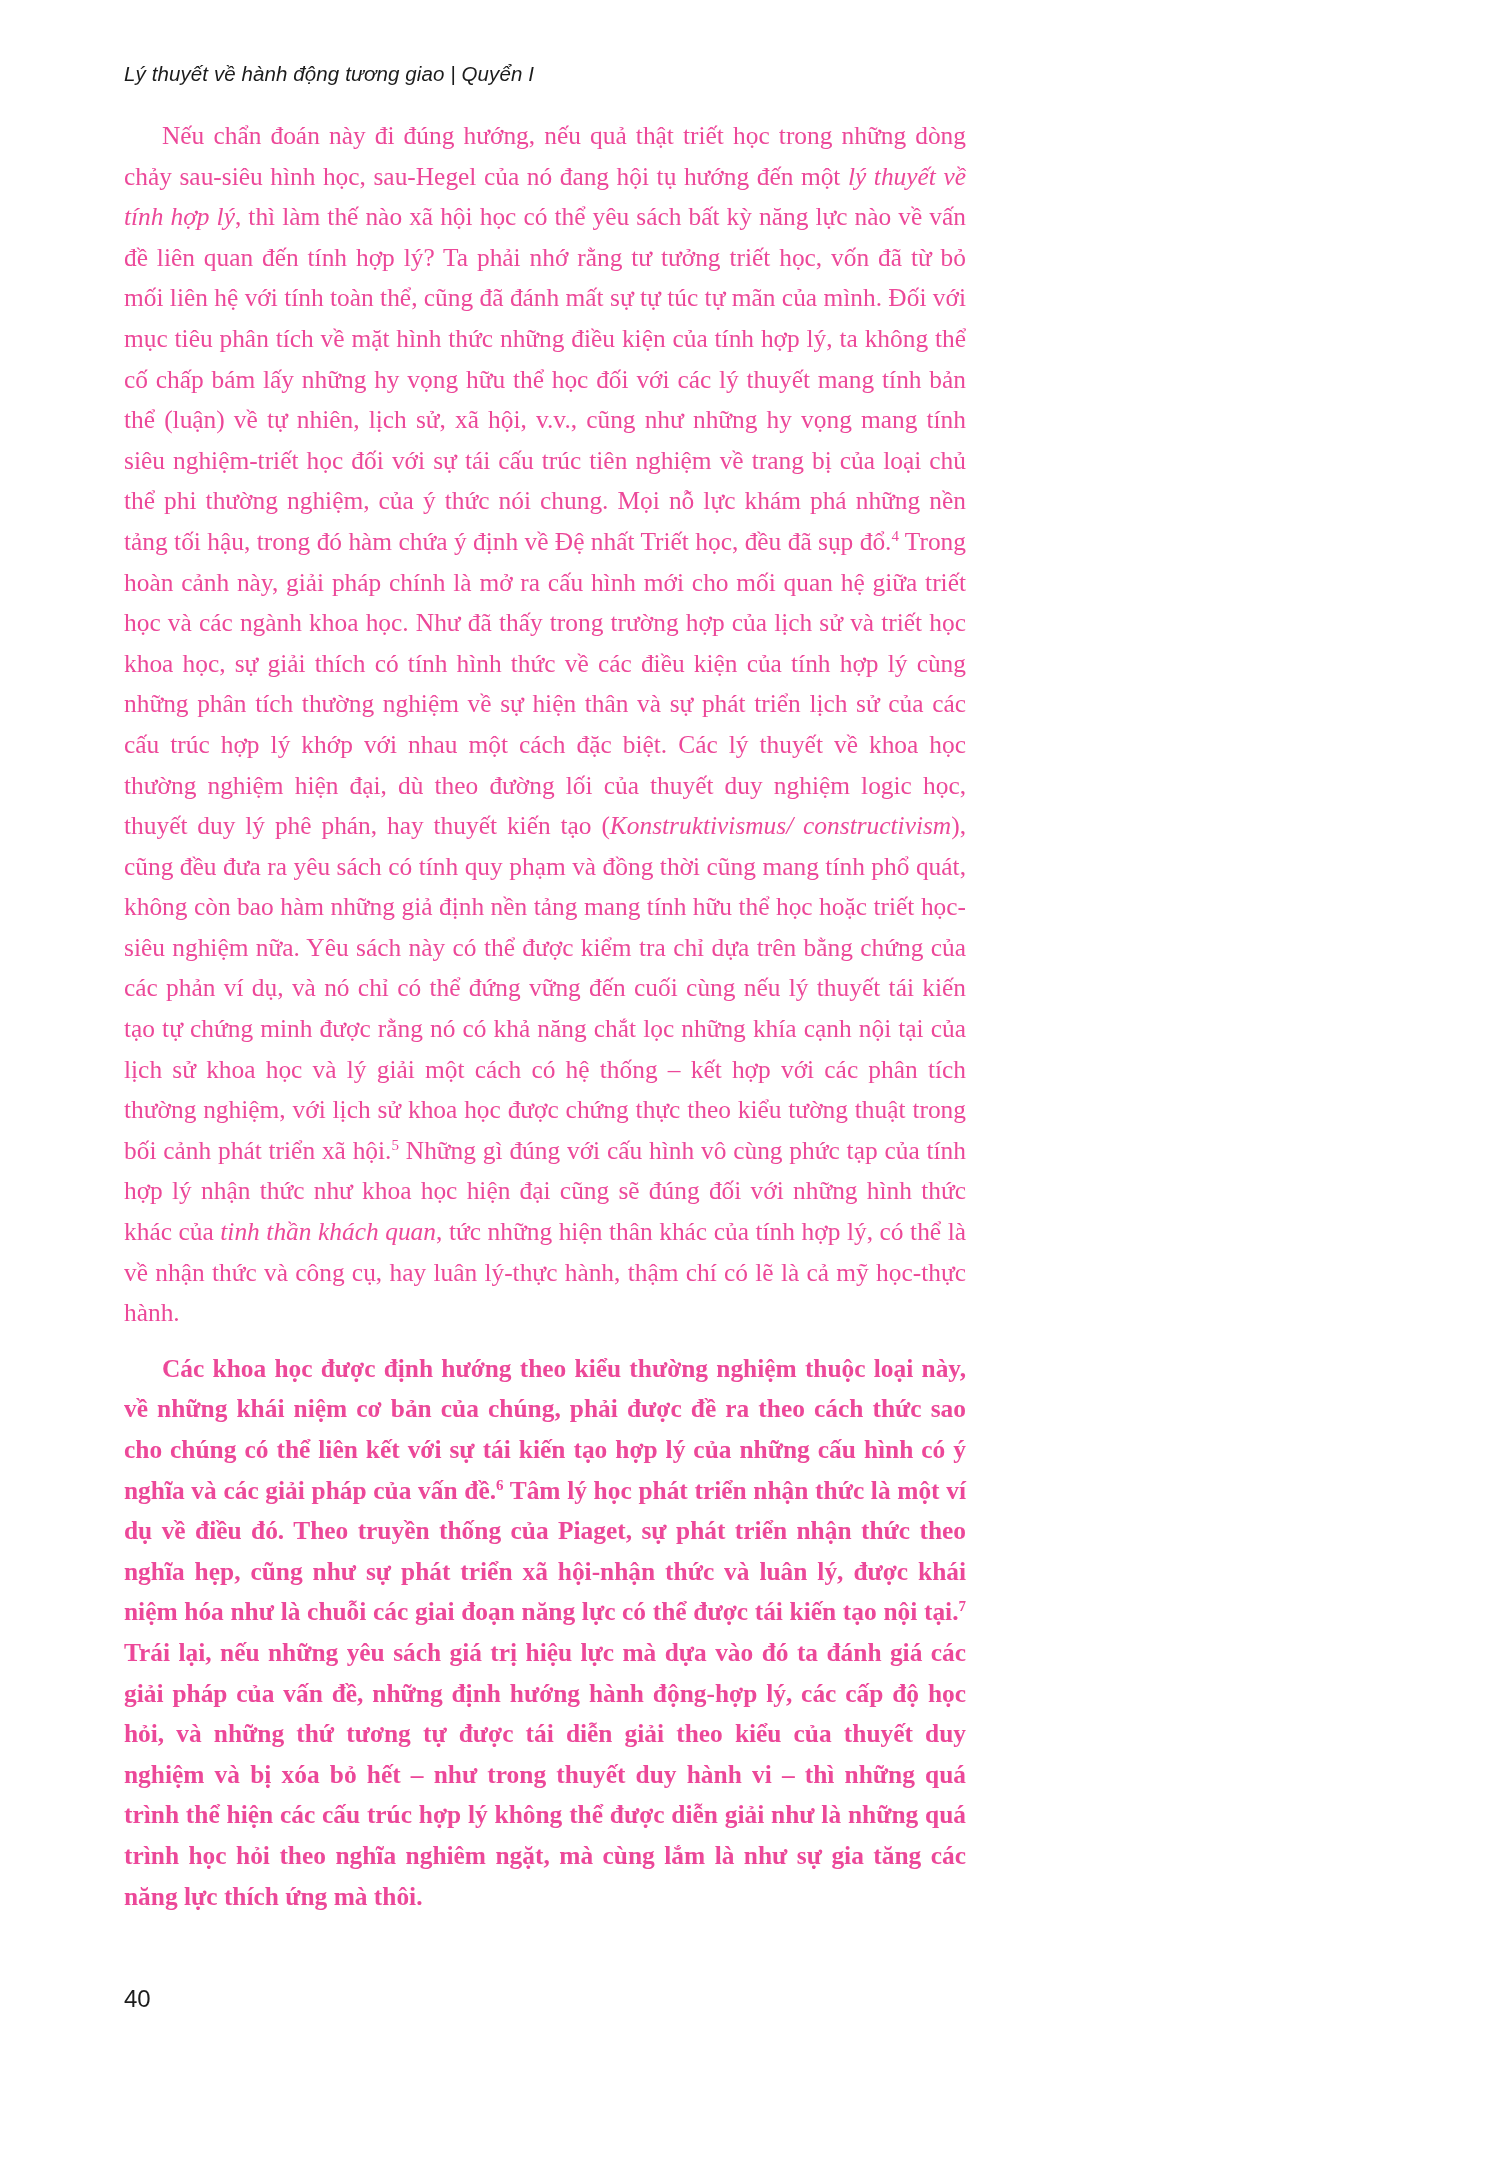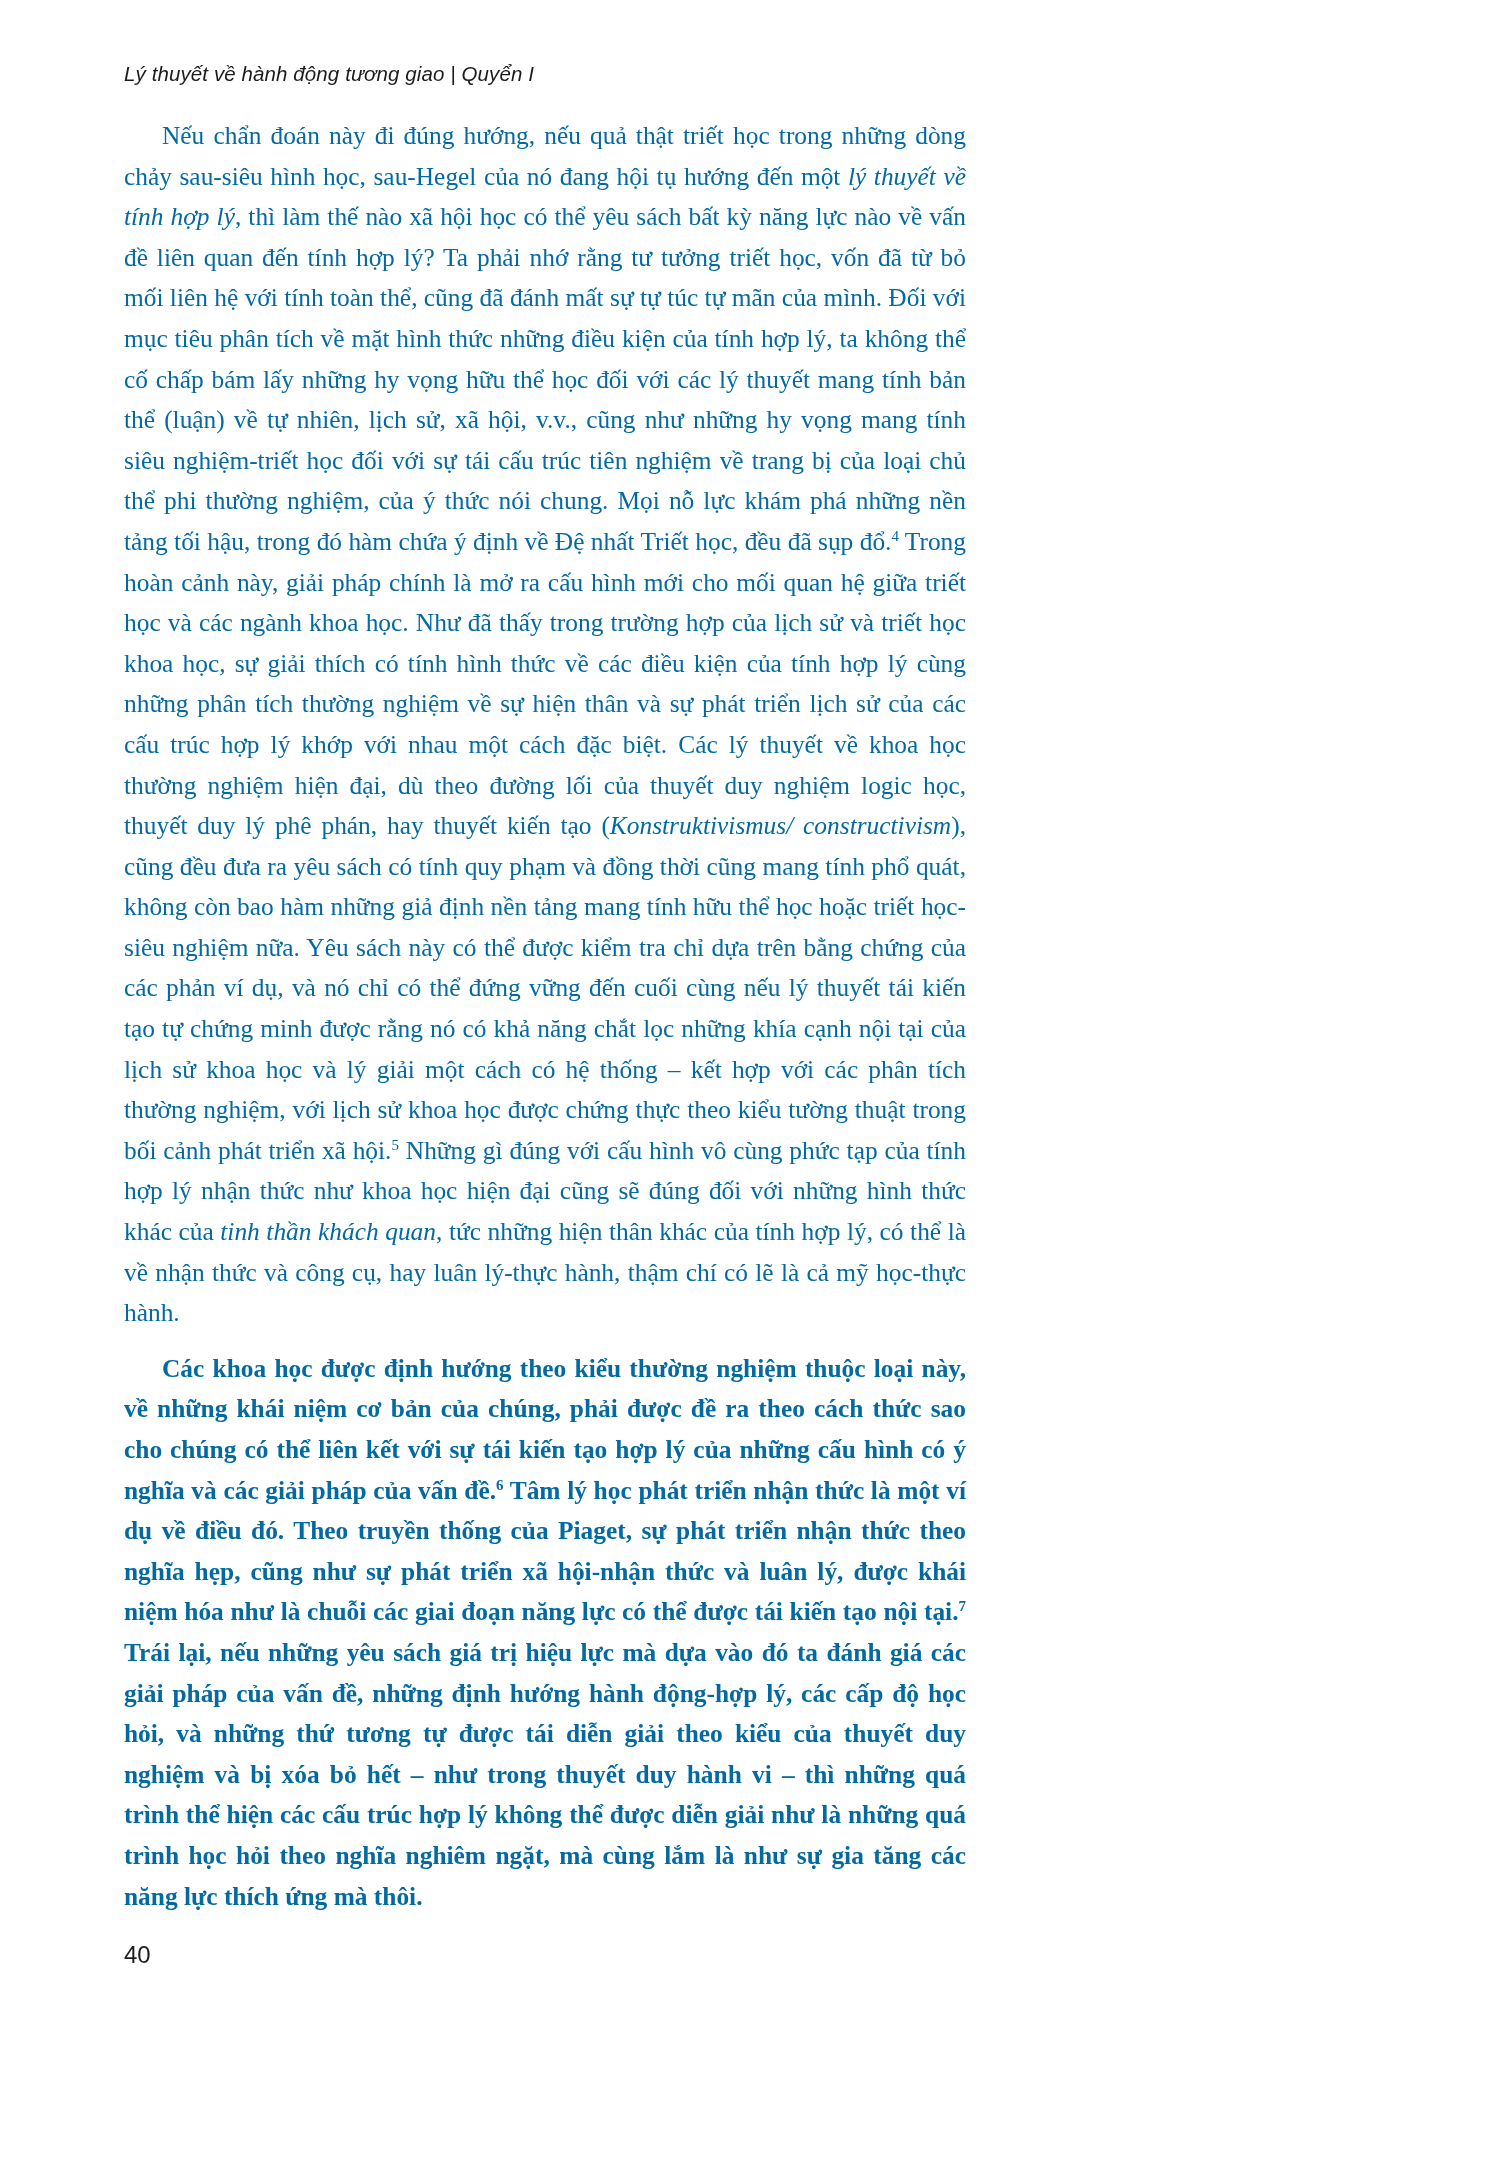--- a/index.html
+++ b/index.html
@@ -41,39 +41,39 @@
     left: 124px;
     width: 842px;
   }
   p.para {
     margin: 0;
     font-size: 25.4px;
     line-height: 40.6px;
     text-align: justify;
     text-justify: inter-word;
     text-indent: 38px;
-    color: #0369a1;
+    color: #ec4899;
     hyphens: none;
   }
   p.para + p.para {
     margin-top: 15px;
     font-weight: bold;
   }
   .it {
     font-style: italic;
   }
   sup {
     font-size: 15px;
     line-height: 0;
     vertical-align: super;
   }
   .folio {
     position: absolute;
     left: 124px;
-    top: 1941px;
+    top: 1985px;
     font-family: "Liberation Sans", sans-serif;
     font-size: 24px;
     color: #1c1c1c;
   }
 </style>
 </head>
 <body>
 
 <div class="page">
 

